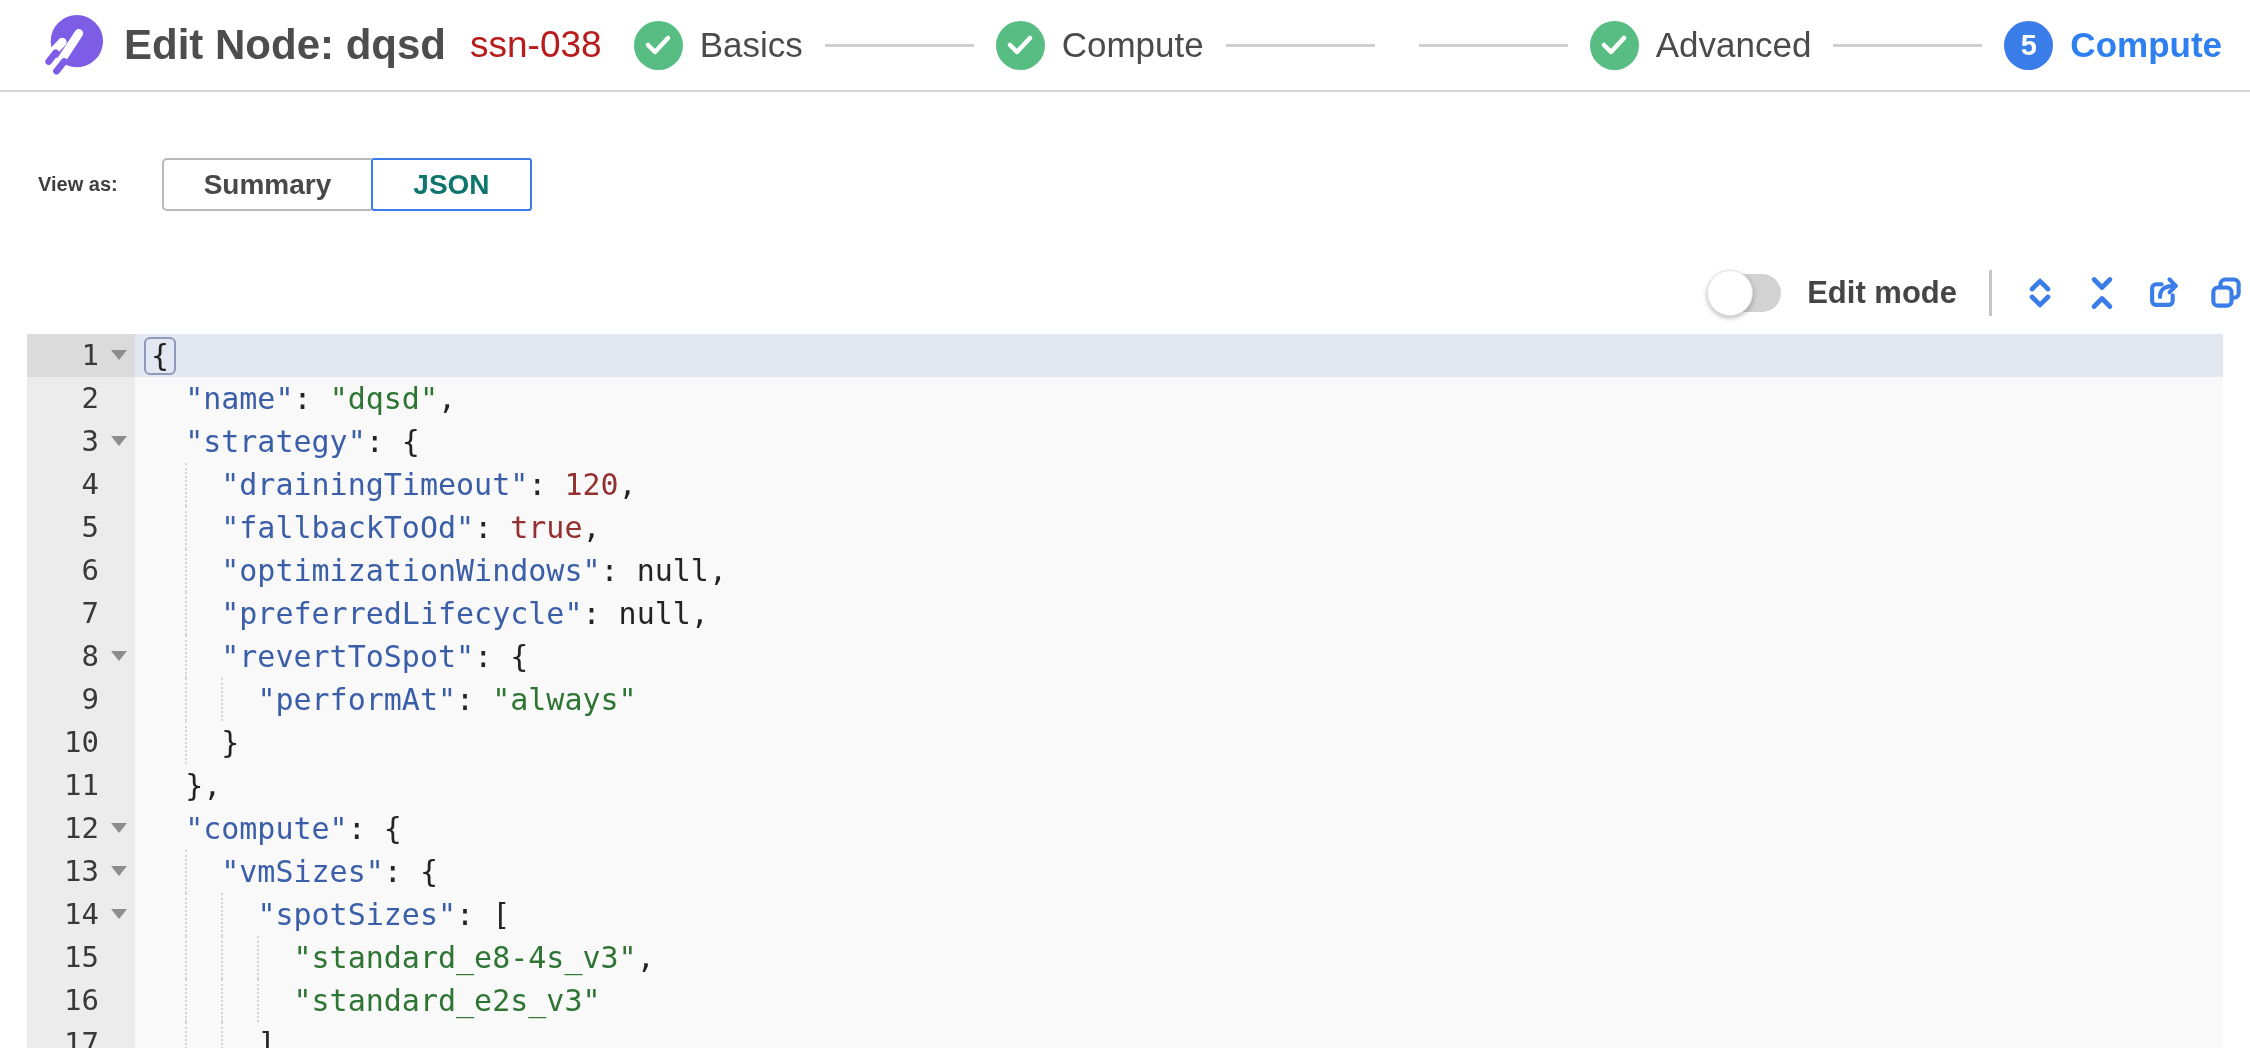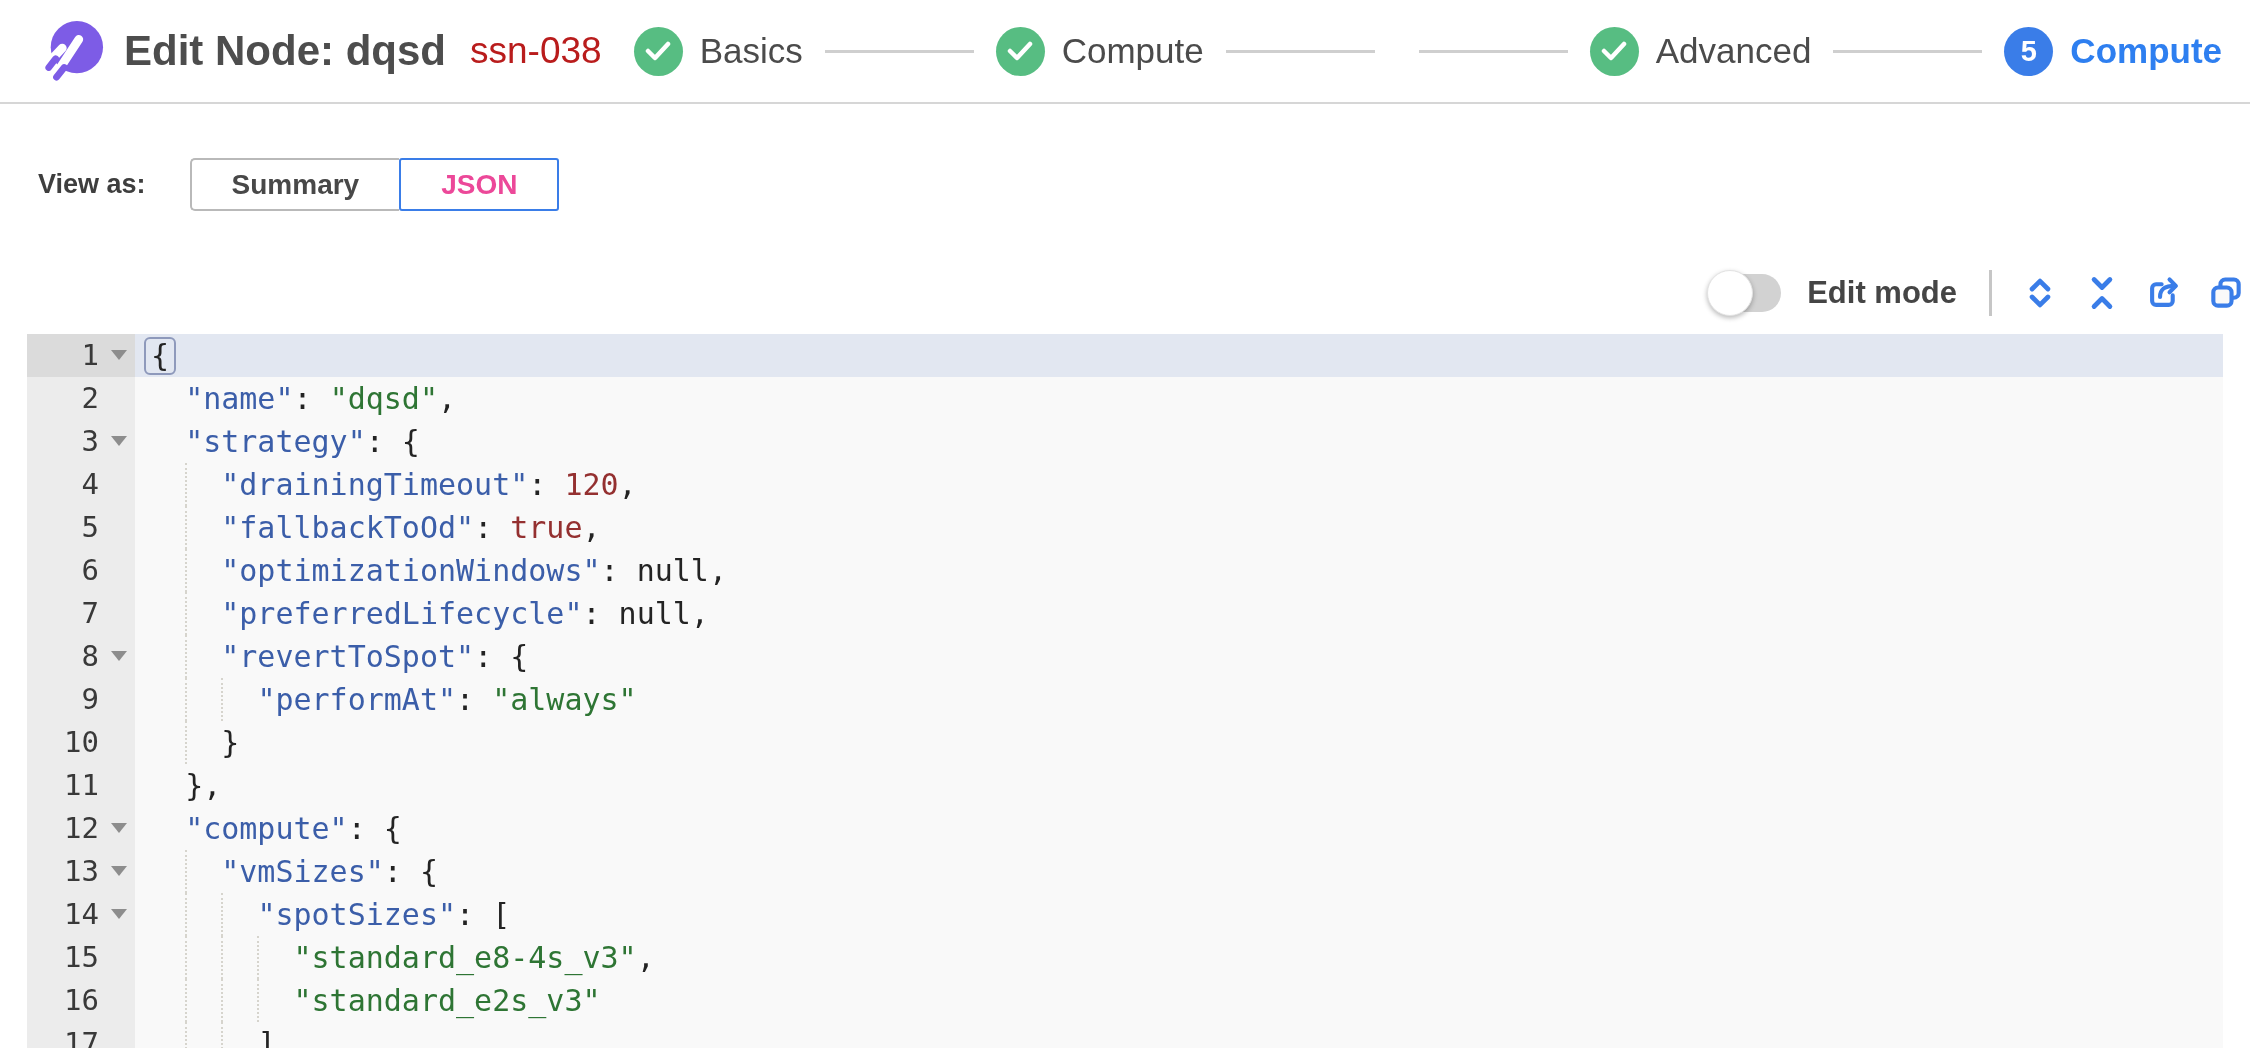--- a/index.html
+++ b/index.html
@@ -1,45 +1,45 @@
 <!DOCTYPE html>
 <html><head>
 <meta charset="utf-8">
 <style>
   * { margin:0; padding:0; box-sizing:border-box; }
   html,body { width:2250px; height:1048px; background:#ffffff;
     font-family:"Liberation Sans", sans-serif; overflow:hidden; position:relative; }
 
   
-  .header { position:absolute; left:0; top:0; width:2250px; height:104px;
+  .header { position:absolute; left:0; top:0; width:2250px; height:92px;
     border-bottom:2px solid #d6d6d6; display:flex; align-items:center;
     padding:0 28px 0 42px; background:#fff; }
   .logo { width:62px; height:62px; flex:0 0 auto; }
   .title { font-size:42px; font-weight:700; color:#4d4d4d; margin-left:20px; white-space:nowrap; }
   .subtitle { font-size:37px; color:#b91c1c; margin-left:24px; max-width:156px;
     overflow:hidden; white-space:nowrap; flex:0 0 auto; }
   .stepper { display:flex; align-items:center; flex:1; margin-left:32px; }
   .step { display:flex; align-items:center; flex:0 0 auto; }
   .step-circle { width:49px; height:49px; border-radius:50%; display:flex;
     align-items:center; justify-content:center; flex:0 0 auto; }
   .step-circle.done { background:#57bd82; }
   .step-circle.current { background:#3a7de8; color:#fff; font-size:29px; font-weight:700; }
   .step-label { margin-left:17px; font-size:35px; color:#4b4b4b; font-weight:500; white-space:nowrap; }
   .step.current .step-label { color:#2e7ff0; font-weight:700; }
   .connector { flex:1; height:3px; background:#cfcfcf; margin:0 22px; min-width:30px; }
 
   
   .viewas { position:absolute; left:38px; top:158px; display:flex; align-items:center; }
-  .viewas-label { font-size:27px; font-weight:700; color:#3e3e3e; }
+  .viewas-label { font-size:20px; font-weight:700; color:#3e3e3e; }
   .seg { display:flex; margin-left:44px; }
   .seg-btn { height:53px; background:#fff; font-size:28px; font-weight:700;
     padding:0 40px; display:flex; align-items:center; border:2px solid #b9b9b9;
     color:#484848; cursor:pointer; }
   .seg-btn.first { border-radius:5px 0 0 5px; border-right:none; }
-  .seg-btn.active { border:2px solid #3a7de8; color:#ec4899; border-radius:3px; }
+  .seg-btn.active { border:2px solid #3a7de8; color:#0f766e; border-radius:3px; }
 
   
   .toolbar { position:absolute; top:260px; right:4px; height:66px;
     display:flex; align-items:center; }
   .toggle { width:70px; height:38px; background:#d2d2d2; border-radius:19px;
     position:relative; flex:0 0 auto; cursor:pointer; }
   .toggle .knob { position:absolute; left:-4px; top:-4px; width:46px; height:46px;
     border-radius:50%; background:#fff; border:1px solid #e3e3e3;
     box-shadow:0 2px 5px rgba(0,0,0,0.28); }
   .toolbar-label { font-size:31px; font-weight:700; color:#454545; margin-left:26px; white-space:nowrap; }

